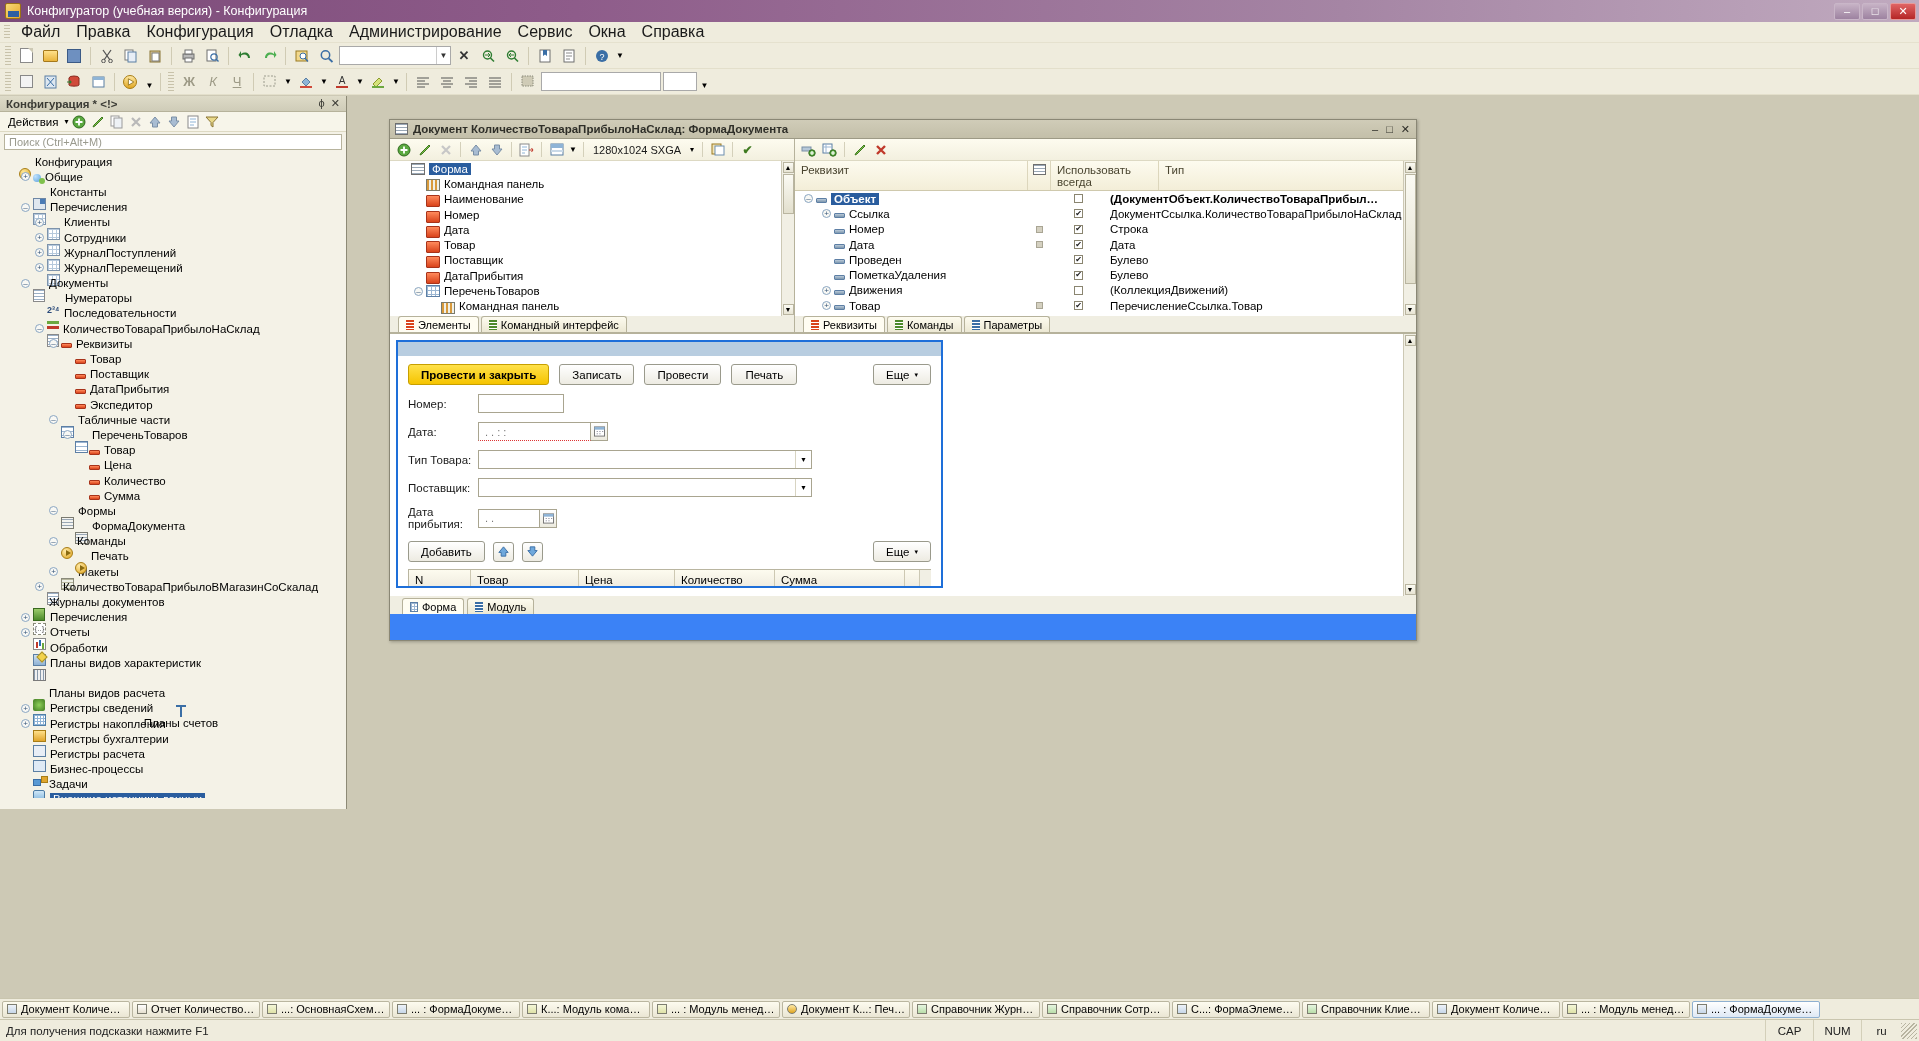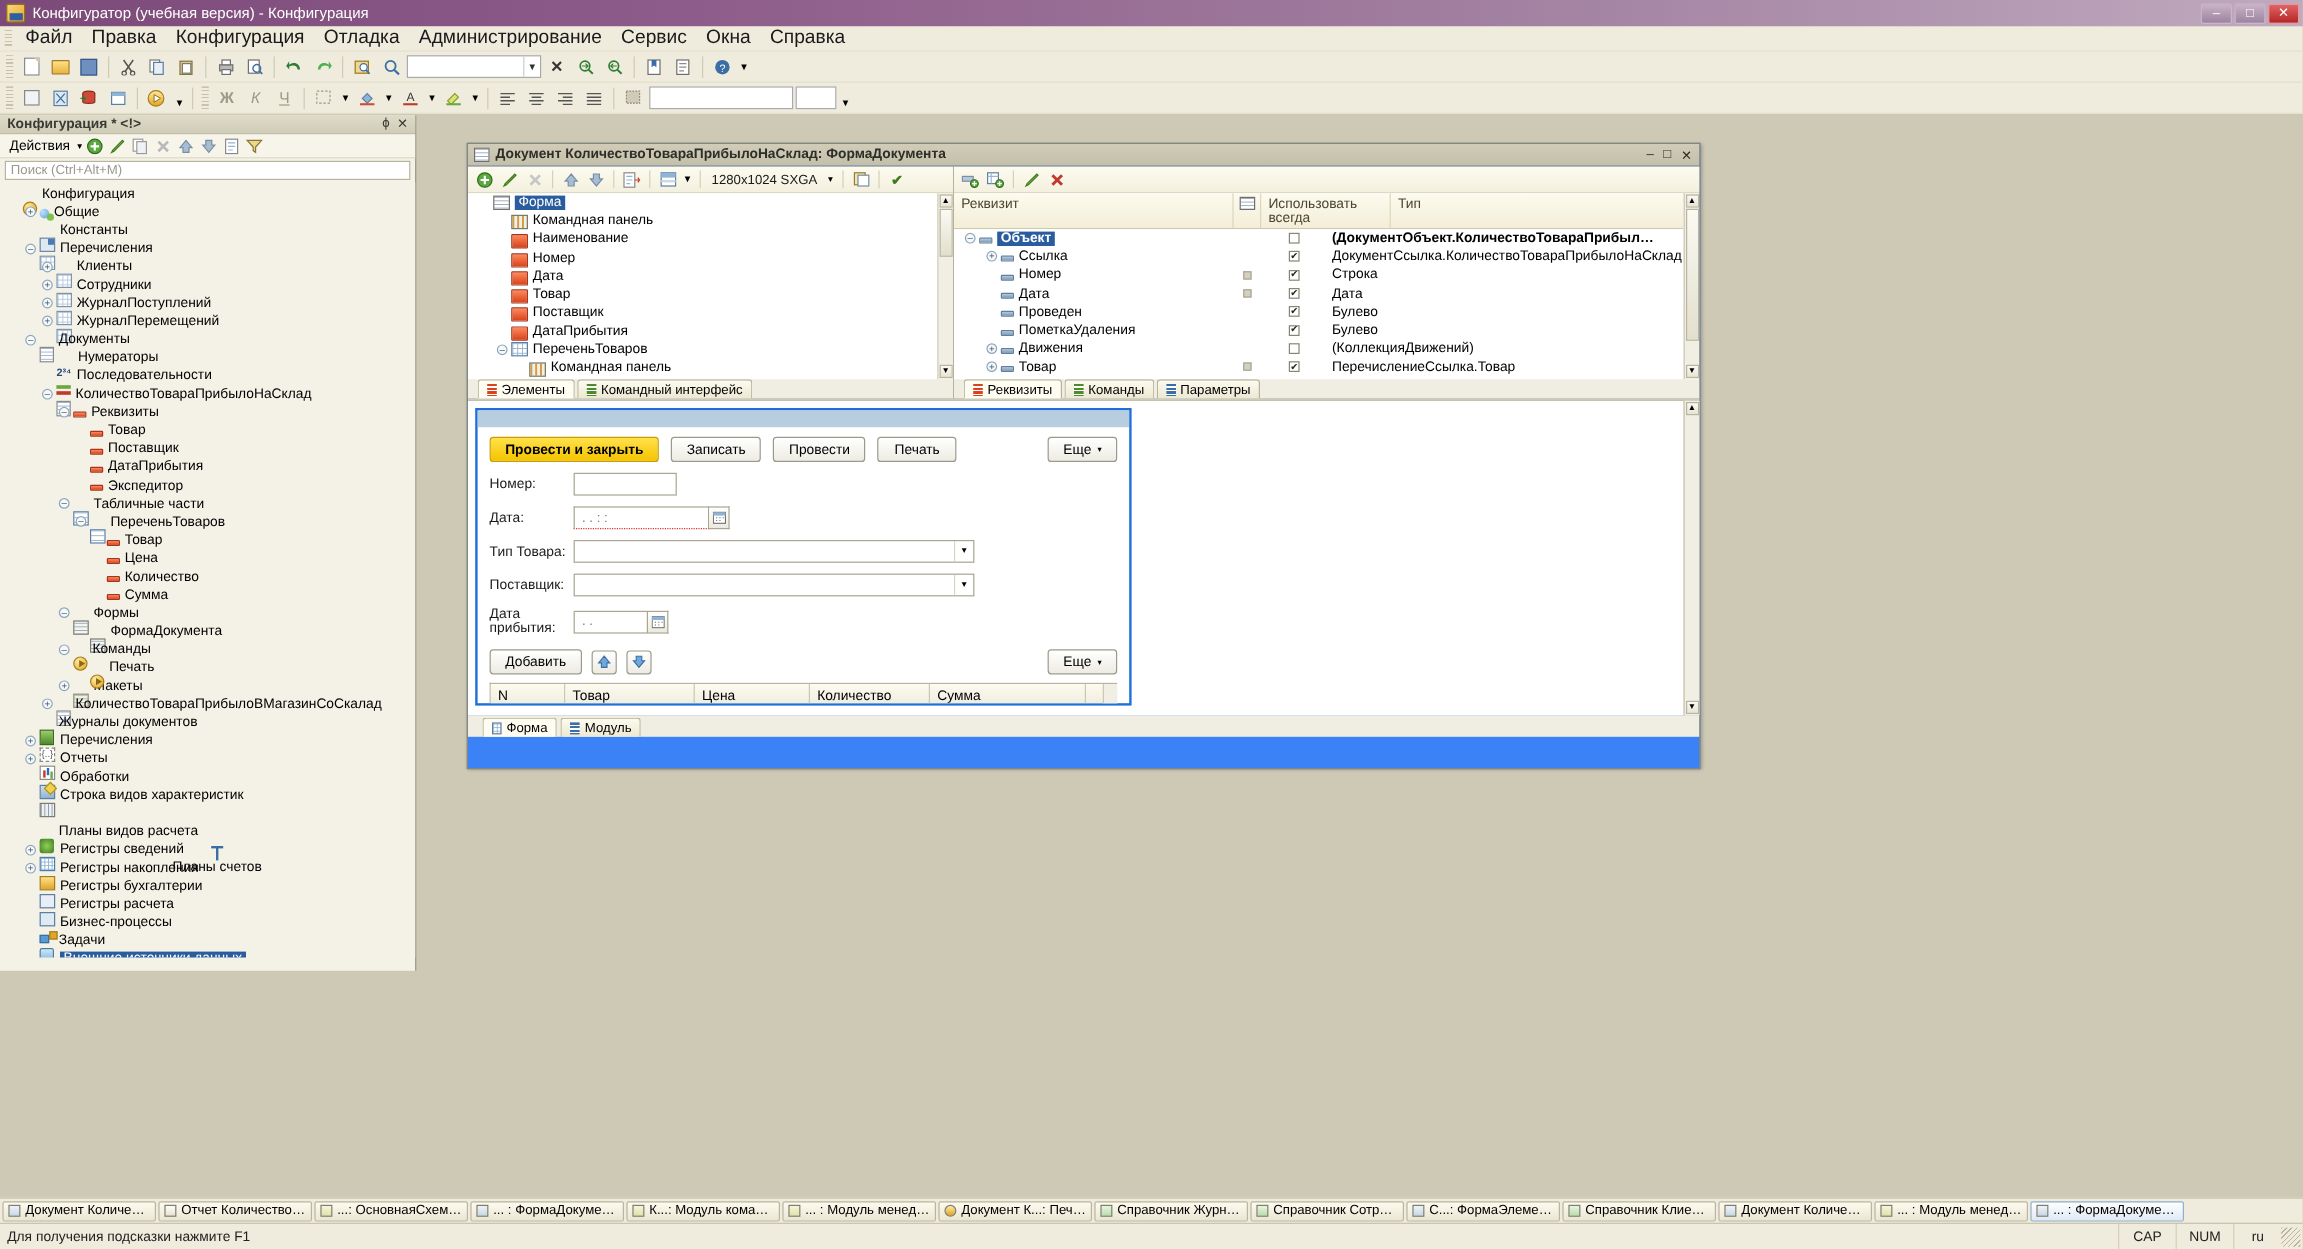--- a/index.html
+++ b/index.html
@@ -822,21 +822,21 @@
           <span class="tlabel">Отчеты</span>
         </div>
         <div class="tnode" style="padding-left: 20px;">
           <span class="expander"></span>
           <span class="ticon ti-proc"></span>
           <span class="tlabel">Обработки</span>
         </div>
         <div class="tnode" style="padding-left: 20px;">
           <span class="expander"></span>
           <span class="ticon ti-charkind"></span>
-          <span class="tlabel">Строка видов характеристик</span>
+          <span class="tlabel">Планы видов характеристик</span>
         </div>
         <div class="tnode" style="padding-left: 20px; flex-direction: column;">
           <span class="expander"></span>
           <span class="ticon ti-accounts"></span>
           <span class="tlabel">Планы счетов</span>
         </div>
         <div class="tnode" style="padding-left: 20px;">
           <span class="expander"></span>
           <span class="ticon ti-calckind"></span>
           <span class="tlabel">Планы видов расчета</span>

